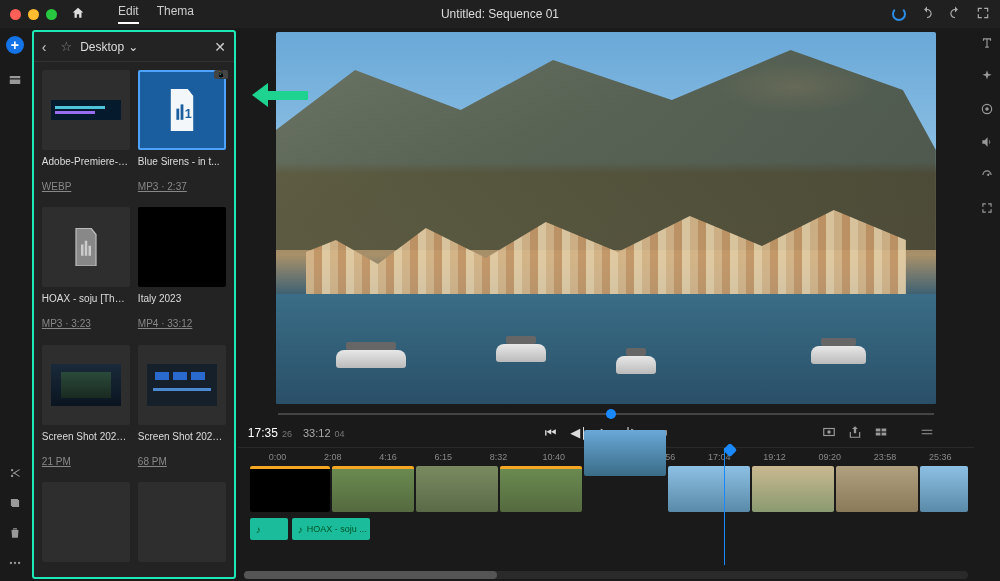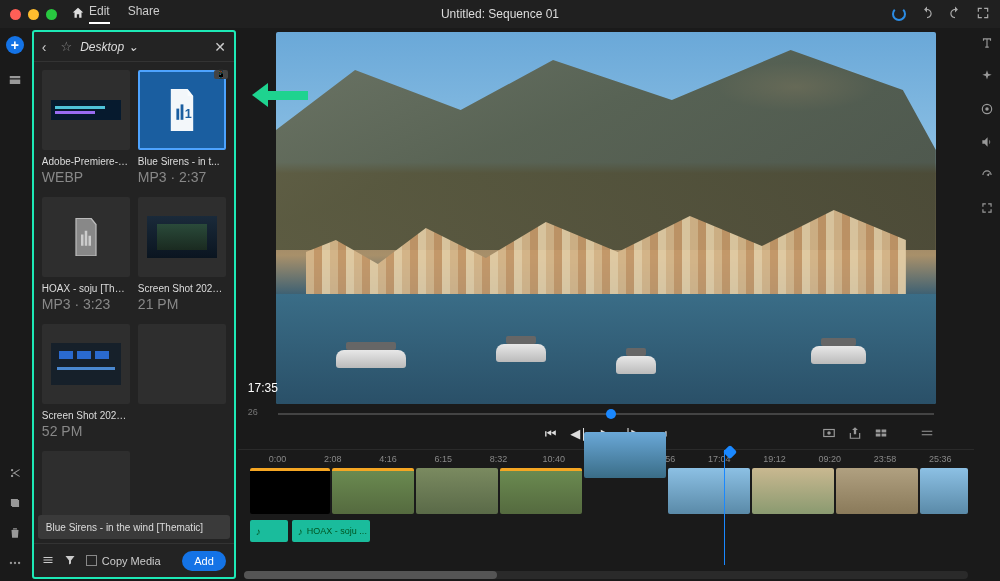--- a/index.html
+++ b/index.html
@@ -6,50 +6,50 @@
   body { width: 1000px; height: 581px; background: #1a1a1a; color: #ccc; overflow: hidden; position: relative; }
 
   
   .titlebar { height: 28px; background: #202020; display: flex; align-items: center; padding: 0 10px; position: relative; }
   .traffic { display: flex; gap: 7px; }
   .traffic span { width: 11px; height: 11px; border-radius: 50%; display: block; }
   .tr-close { background: #ff5f57; }
   .tr-min { background: #febc2e; }
   .tr-max { background: #28c840; }
   .home-icon { margin-left: 14px; color: #ddd; font-size: 14px; }
-  .menu { margin-left: 4px; display: flex; gap: 18px; font-size: 12px; justify-content: center; }
+  .menu { margin-left: 33px; display: flex; gap: 18px; font-size: 12px; justify-content: center; }
   .menu span.active { border-bottom: 2px solid #fff; padding-bottom: 4px; }
   .doc-title { position: absolute; left: 50%; transform: translateX(-50%); font-size: 12px; color: #ddd; }
   .title-right { margin-left: auto; display: flex; gap: 14px; align-items: center; color: #aaa; font-size: 14px; }
   .spinner { width: 14px; height: 14px; border: 2px solid #2b8de6; border-top-color: transparent; border-radius: 50%; }
 
   .main { display: flex; height: calc(100% - 28px); }
 
   
   .rail-left { width: 32px; background: #1a1a1a; display: flex; flex-direction: column; align-items: center; padding-top: 8px; gap: 18px; }
   .rail-left .plus { width: 18px; height: 18px; background: #1473e6; border-radius: 50%; color: #fff; display: flex; align-items: center; justify-content: center; font-size: 14px; font-weight: bold; }
   .rail-left .ic { width: 16px; height: 16px; color: #999; font-size: 14px; display: flex; align-items: center; justify-content: center; }
   .rail-bottom { margin-top: auto; margin-bottom: 10px; display: flex; flex-direction: column; gap: 14px; align-items: center; }
 
   
   .panel { width: 208px; background: #232323; display: flex; flex-direction: column; border: 2px solid #1de9b6; border-radius: 3px; margin: 2px; position: relative; }
   .panel-head { height: 30px; display: flex; align-items: center; padding: 0 8px; gap: 8px; border-bottom: 1px solid #333; }
   .panel-head .back { font-size: 14px; color: #ccc; }
   .panel-head .star { font-size: 13px; color: #888; margin-left: 6px; }
-  .panel-head .loc { font-size: 12px; color: #ddd; display: flex; align-items: center; gap: 4px; font-style: italic; }
+  .panel-head .loc { font-size: 12px; color: #ddd; display: flex; align-items: center; gap: 4px; }
   .panel-head .x { margin-left: auto; font-size: 14px; color: #ccc; }
 
   .grid { flex: 1; overflow: auto; padding: 8px; display: grid; grid-template-columns: 1fr 1fr; gap: 8px 8px; }
   .grid::-webkit-scrollbar { width: 0; }
   .item { display: flex; flex-direction: column; }
   .thumb { width: 88px; height: 80px; background: #2e2e2e; border-radius: 2px; display: flex; align-items: center; justify-content: center; overflow: hidden; position: relative; }
   .thumb.sel { background: #1a5ea0; border: 2px solid #4da3ff; }
   .thumb svg { display: block; }
   .item .name { font-size: 10px; color: #ddd; margin-top: 6px; white-space: nowrap; overflow: hidden; text-overflow: ellipsis; max-width: 88px; }
-  .item .meta { font-size: 14px; color: #888; margin-top: 2px; }
+  .item .meta { font-size: 10px; color: #888; margin-top: 14px; text-decoration: underline; }
   .badge-mobile { position:absolute; right:-2px; top:0; background:#444; border-radius:2px; font-size:8px; padding:0 2px; color:#ccc; }
 
   .sel-row { position:absolute; bottom:38px; left:4px; right:4px; height: 24px; background: #3a3a3a; border-radius: 3px; display: flex; align-items: center; padding: 0 8px; font-size: 10px; color: #ddd; }
 
   .panel-foot { height: 34px; border-top: 1px solid #333; display: flex; align-items: center; padding: 0 8px; gap: 10px; font-size: 11px; color: #ccc; }
   .panel-foot .add { margin-left: auto; background: #1473e6; color: #fff; padding: 4px 12px; border-radius: 12px; font-size: 11px; border: none; }
 
   
   .center { flex: 1; display: flex; flex-direction: column; background: #1a1a1a; position: relative; }
   .preview-wrap { flex: 1; display: flex; align-items: center; justify-content: center; padding: 4px 6px 0 6px; }
@@ -62,21 +62,21 @@
   .sea { position:absolute; left:0; right:0; bottom:0; height:110px; background: linear-gradient(#3a6d87, #2a5068); }
   .boat { position:absolute; bottom:36px; width:70px; height:18px; background: linear-gradient(#e8e8e8, #bbb); border-radius: 8px 8px 3px 3px; }
   .boat::after { content:""; position:absolute; top:-8px; left:10px; right:10px; height:8px; background:#666; border-radius:2px; }
 
   
   .scrub { height: 12px; margin: 4px 40px 0 40px; position: relative; }
   .scrub-line { position:absolute; left:0; right:0; top:5px; height:2px; background:#444; }
   .scrub-play { position:absolute; top:1px; width:10px; height:10px; background:#1a88ff; border-radius:50%; left:50%; }
 
   .controls { height: 30px; display: flex; align-items: center; padding: 0 40px 0 10px; }
-  .tc { font-size: 11px; color: #aaa; display:flex; align-items:baseline; gap:12px;flex-direction:column; }
+  .tc { font-size: 11px; color: #aaa; display:flex; align-items:baseline; gap:4px; }
   .tc b { color:#fff; font-weight:500; font-size:12px; }
   .tc .fr { font-size:9px; color:#777; }
   .transport { position:absolute; left:50%; transform:translateX(-50%); display:flex; gap:14px; color:#ddd; font-size:13px; }
   .transport span { cursor:pointer; }
   .ctrl-right { margin-left:auto; display:flex; gap:12px; color:#999; font-size:14px; }
 
   
   .timeline { height: 144px; background: #1a1a1a; border-top: 1px solid #2a2a2a; position: relative; padding-left: 6px; }
   .ruler { height: 18px; display: flex; font-size: 9px; color: #888; padding: 0 6px; align-items: center; position:relative; }
   .ruler span { flex:1; text-align: center; }
@@ -120,21 +120,21 @@
     <span class="tr-min"></span>
     <span class="tr-max"></span>
   </div>
   <span class="home-icon">
     <svg width="14" height="14" viewBox="0 0 24 24">
         <path d="M12 3l9 8h-3v9h-4v-6H10v6H6v-9H3z"></path>
       </svg>
   </span>
   <div class="menu">
     <span class="active">Edit</span>
-    <span>Share</span>
+    <span>Thema</span>
   </div>
   <div class="doc-title">Untitled: Sequence 01</div>
   <div class="title-right">
     <span class="spinner"></span>
     <span><svg width="14" height="14" viewBox="0 0 24 24">
           <path d="M12 5V1L7 6l5 5V7c3 0 6 2 6 6s-3 6-6 6v2c4 0 8-3 8-8s-4-8-8-8z"></path>
         </svg></span>
     <span><svg width="14" height="14" viewBox="0 0 24 24">
           <path d="M12 5V1l5 5-5 5V7c-3 0-6 2-6 6s3 6 6 6v2c-4 0-8-3-8-8s4-8 8-8z"></path>
         </svg></span>
@@ -226,20 +226,25 @@
               <path fill="#888" d="M4 0h12l4 5v25H4z" stroke="#bbb"></path>
               <rect x="8" y="13" width="2" height="9" fill="#ccc"></rect>
               <rect x="11" y="10" width="2" height="12" fill="#ccc"></rect>
               <rect x="14" y="14" width="2" height="8" fill="#ccc"></rect>
             </svg>
         </div>
         <div class="name">HOAX - soju [Thema...</div>
         <div class="meta">MP3 · 3:23</div>
       </div>
 
+      <div class="item">
+        <div class="thumb" style="background:#000"></div>
+        <div class="name">Italy 2023</div>
+        <div class="meta">MP4 · 33:12</div>
+      </div>
 
       <div class="item">
         <div class="thumb">
           <div style="width:70px;height:42px;background:linear-gradient(#1a2a3a,#0a1520);display:flex;align-items:center;justify-content:center">
               <div style="width:50px;height:26px;background:linear-gradient(#2a4a3a,#1a2a20)"></div>
             </div>
         </div>
         <div class="name">Screen Shot 2023-09...</div>
         <div class="meta">21 PM</div>
       </div>
@@ -248,48 +253,32 @@
         <div class="thumb">
           <svg width="70" height="42">
               <rect width="70" height="42" fill="#16202a"></rect>
               <rect x="8" y="8" width="14" height="8" fill="#2a6acf"></rect>
               <rect x="26" y="8" width="14" height="8" fill="#2a6acf"></rect>
               <rect x="44" y="8" width="14" height="8" fill="#2a6acf"></rect>
               <rect x="6" y="24" width="58" height="3" fill="#4a88d0"></rect>
             </svg>
         </div>
         <div class="name">Screen Shot 2023-09...</div>
-        <div class="meta">52 PM</div>
+        <div class="meta">68 PM</div>
       </div>
 
       <div class="item">
           <div class="thumb"></div>
         </div>
       <div class="item">
           <div class="thumb"></div>
         </div>
     </div>
 
-    <div class="sel-row">
-      <span>Blue Sirens - in the wind [Thematic]</span>
-    </div>
-
-    <div class="panel-foot">
-      <span><svg width="12" height="12" viewBox="0 0 24 24">
-            <path d="M3 6h18v2H3zM3 11h18v2H3zM3 16h18v2H3z"></path>
-          </svg></span>
-      <span><svg width="12" height="12" viewBox="0 0 24 24">
-            <path d="M3 4h18l-7 9v6l-4 2v-8z"></path>
-          </svg></span>
-      <label style="display:flex;align-items:center;gap:5px">
-        <span style="width:11px;height:11px;border:1px solid #888;display:inline-block"></span>
-        <span>Copy Media</span>
-      </label>
-      <button class="add">Add</button>
-    </div>
+
   </div>
 
   <div class="center">
     <div class="preview-wrap">
       <div class="preview">
         <div class="sky-cloud"></div>
         <div class="mount"></div>
         <div class="town"></div>
         <div class="sea"></div>
         <div class="boat" style="left:60px"></div>

